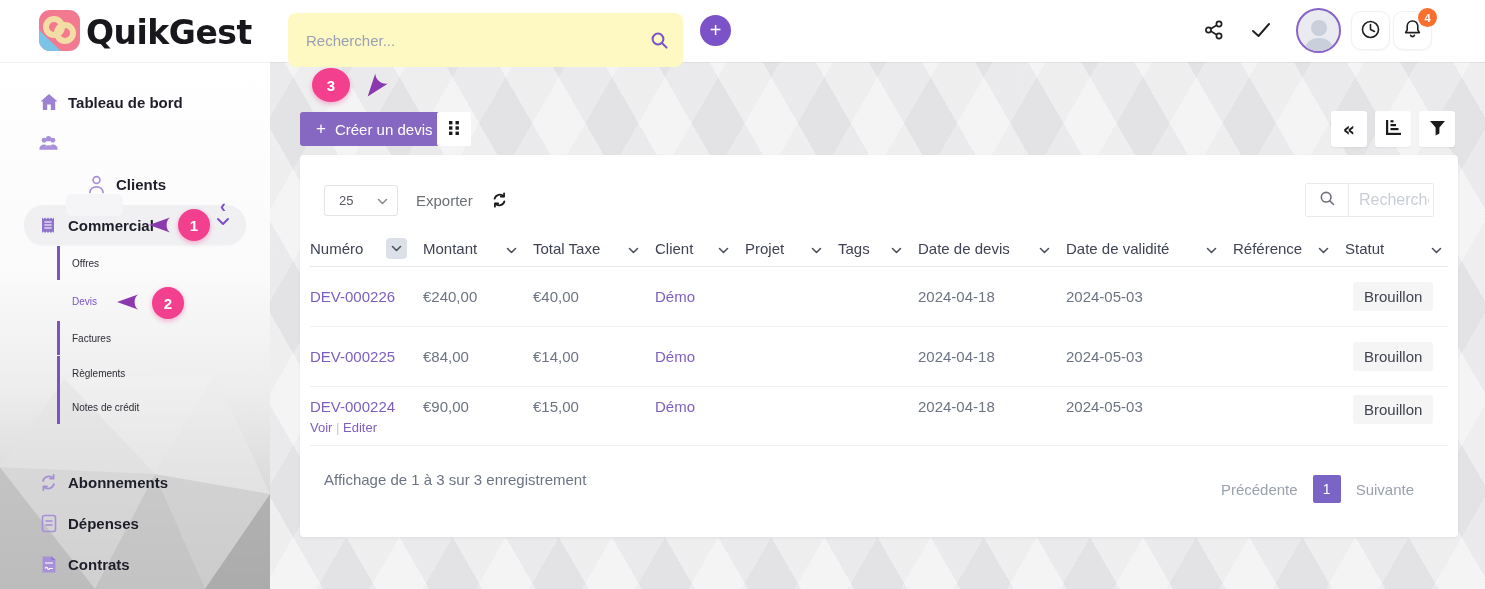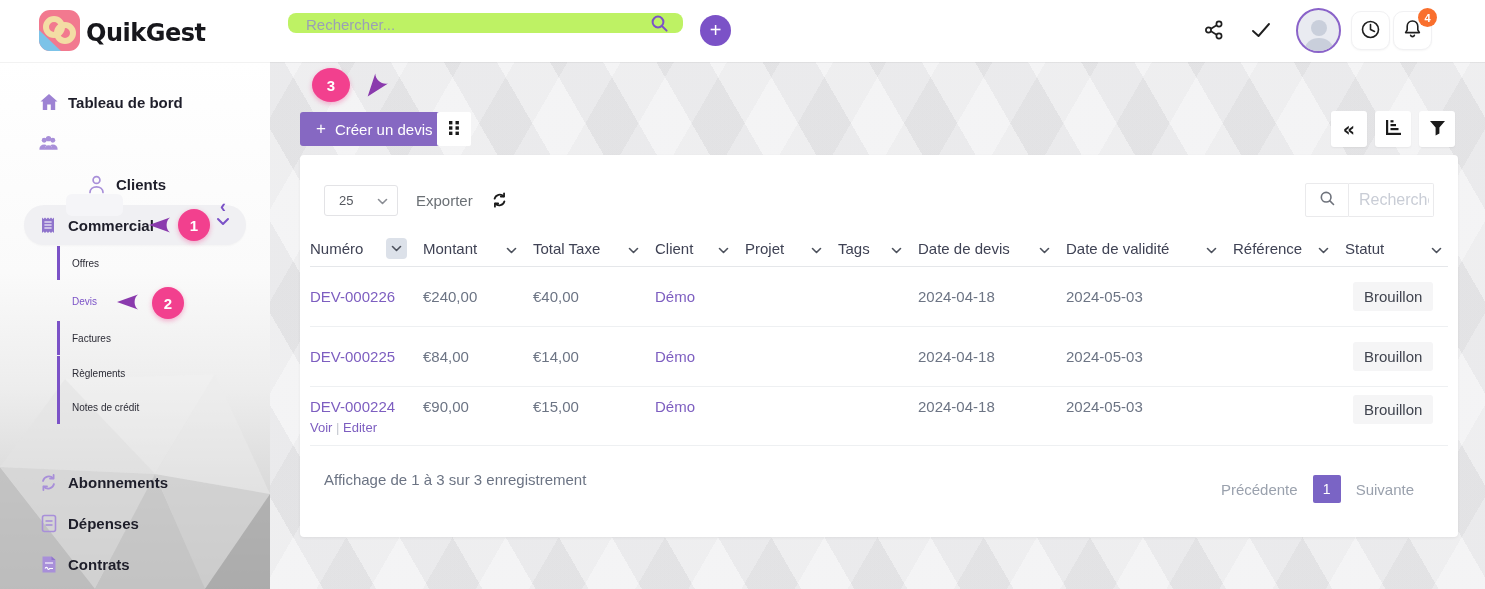--- a/index.html
+++ b/index.html
@@ -3,23 +3,23 @@
 <meta charset="utf-8">
 <style>
   * { margin:0; padding:0; box-sizing:border-box; }
   html,body { width:1485px; height:589px; overflow:hidden; }
   body { font-family:"Liberation Sans", sans-serif; background:#fff; position:relative; color:#2c2c36; }
 
   
   .topbar { position:absolute; left:0; top:0; width:1485px; height:62px; background:#fff; z-index:30;
             box-shadow:0 1px 0 rgba(0,0,0,.05); }
   .logo { position:absolute; left:38px; top:9px; display:flex; align-items:center; gap:5px; }
-  .logo-text { font-family:"DejaVu Sans", sans-serif; font-weight:800; font-size:24px; letter-spacing:-.5px; color:#17171c; }
-  .g-search { position:absolute; left:288px; top:13px; width:395px; height:20px; background:#bef264; border-radius:8px;
-              display:flex; align-items:flex-end; }
+  .logo-text { font-family:"DejaVu Sans", sans-serif; font-weight:800; font-size:33px; letter-spacing:-.5px; color:#17171c; }
+  .g-search { position:absolute; left:288px; top:13px; width:395px; height:54px; background:#fef9c3; border-radius:8px;
+              display:flex; align-items:center; }
   .g-search input { flex:1; border:none; background:transparent; outline:none; padding:0 14px 0 18px;
                     font-family:"Liberation Sans",sans-serif; font-size:15px; color:#4a4f63; }
   .g-search input::placeholder { color:#9aa0b5; }
   .g-search .mag { margin-right:14px; display:flex; }
   .plus-btn { position:absolute; left:700px; top:15px; width:31px; height:31px; border-radius:50%; background:#7b52c7;
               color:#fff; display:flex; align-items:center; justify-content:center; font-size:20px; font-weight:400; border:none; }
   .tb-icon { position:absolute; top:19px; display:flex; }
   .avatar { position:absolute; left:1296px; top:8px; width:45px; height:45px; border-radius:50%;
             border:2px solid #8a63c9; background:#e9ebf1; overflow:hidden; display:flex; align-items:flex-end; justify-content:center; }
   .sq-btn { position:absolute; top:11px; width:39px; height:39px; border-radius:10px; background:#fff;

